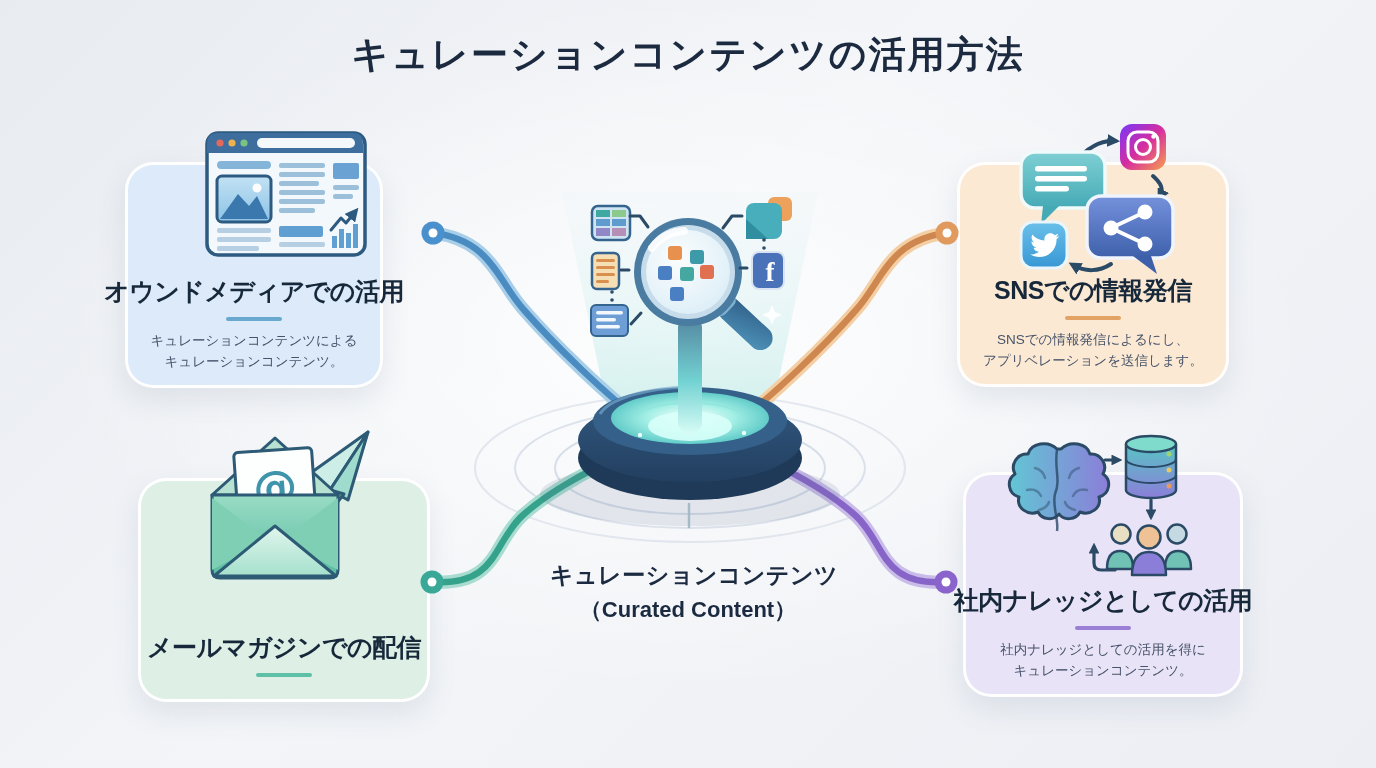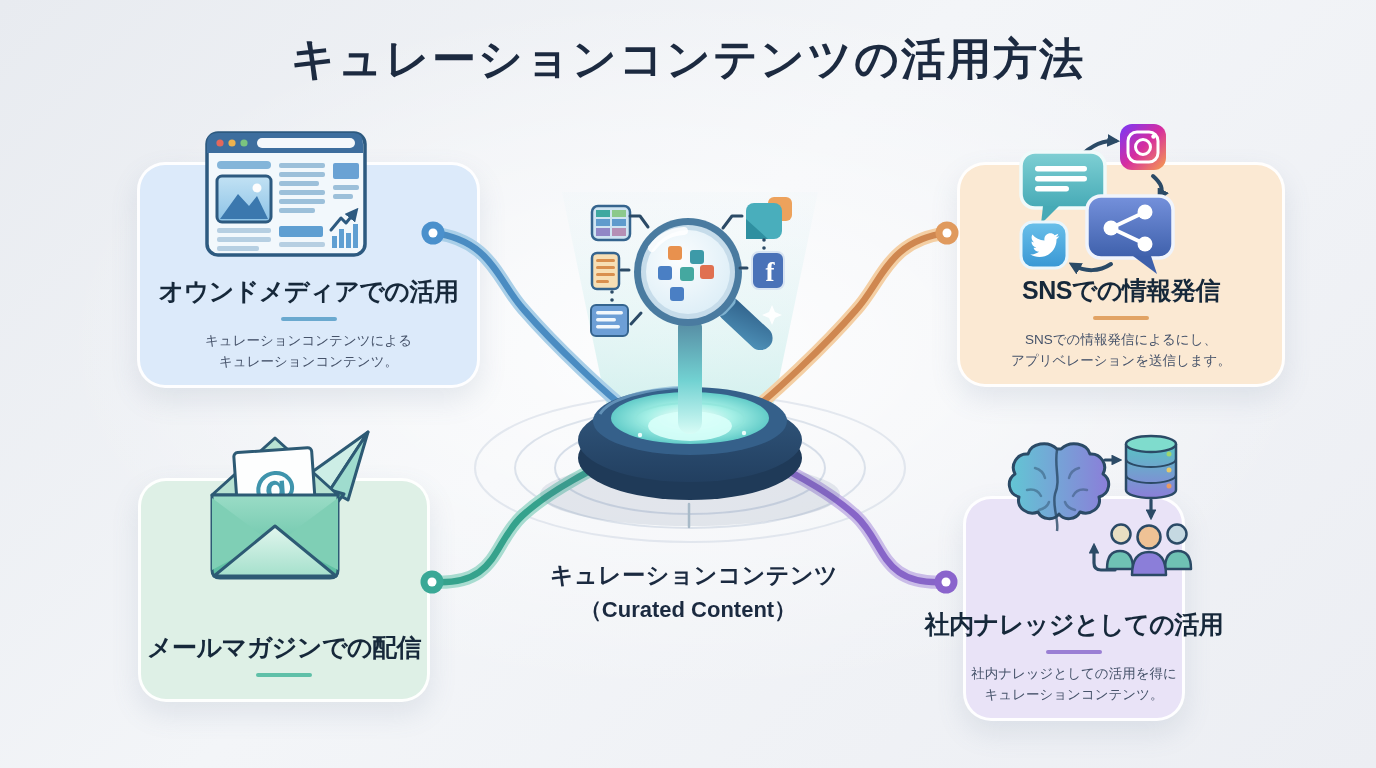--- a/index.html
+++ b/index.html
@@ -8,35 +8,35 @@
     position:relative;
     font-family:"Liberation Sans","DejaVu Sans",sans-serif;
     background:
       radial-gradient(ellipse 900px 500px at 50% 45%, rgba(255,255,255,.85), rgba(255,255,255,0) 70%),
       linear-gradient(135deg,#e8ebf0 0%,#f3f5f8 45%,#eceef3 100%);
   }
   .page-title {
     position:absolute; top:30px; left:0; width:100%;
     text-align:center;
     font-family:"Liberation Serif","DejaVu Serif",serif;
-    font-weight:700; font-size:44px; letter-spacing:2px;
+    font-weight:700; font-size:37px; letter-spacing:2px;
     color:#1c2a40; z-index:6;
   }
   .card {
     position:absolute; z-index:2;
     border-radius:28px;
     border:3px solid rgba(255,255,255,.95);
     box-shadow:0 12px 28px rgba(100,120,150,.14);
     display:flex; flex-direction:column; justify-content:flex-end; align-items:center;
     padding-bottom:12px;
   }
-  .card-tl { left:137px; top:162px; width:343px; height:226px; }
-  .card-tr { left:957px; top:162px; width:328px; height:225px; }
+  .card-tl { left:125px; top:162px; width:258px; height:226px; }
+  .card-tr { left:957px; top:162px; width:272px; height:225px; }
   .card-bl { left:138px; top:478px; width:292px; height:224px; }
-  .card-br { left:963px; top:496px; width:222px; height:225px; }
+  .card-br { left:963px; top:472px; width:280px; height:225px; }
   .card-title {
     font-size:25px; font-weight:700; color:#16283a; letter-spacing:-.5px;
     text-align:center; white-space:nowrap;
   }
   .card-divider { width:56px; height:4px; border-radius:2px; margin:9px auto 10px; }
   .card-desc {
     font-size:13.5px; line-height:1.55; color:#46536a; text-align:center; white-space:nowrap;
   }
   .scene { position:absolute; left:0; top:0; z-index:3; pointer-events:none; }
   .card-icon { position:absolute; z-index:4; pointer-events:none; }

